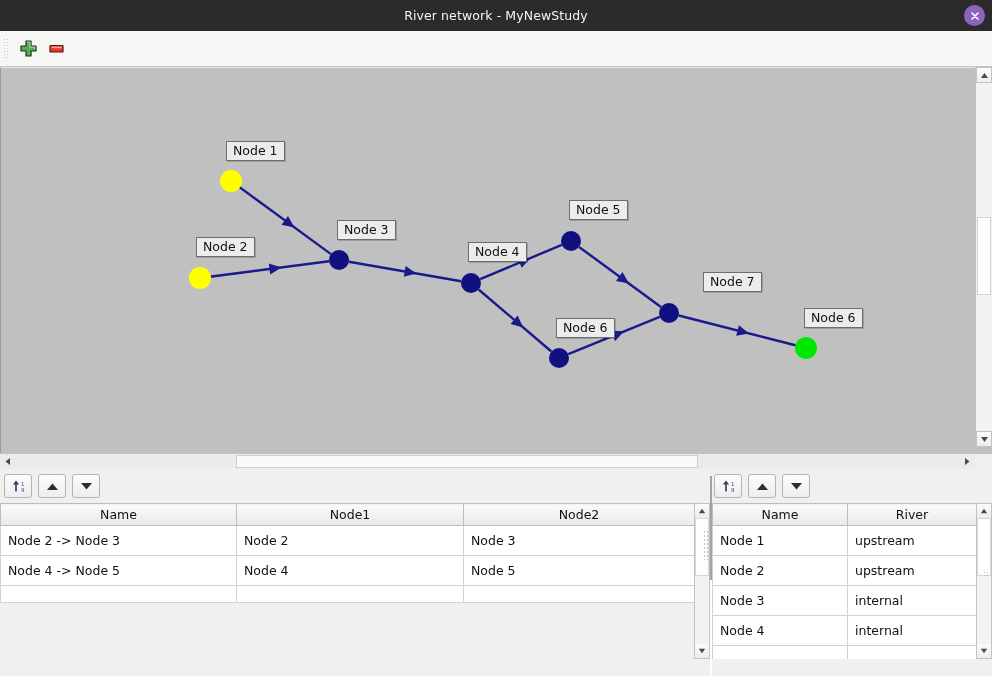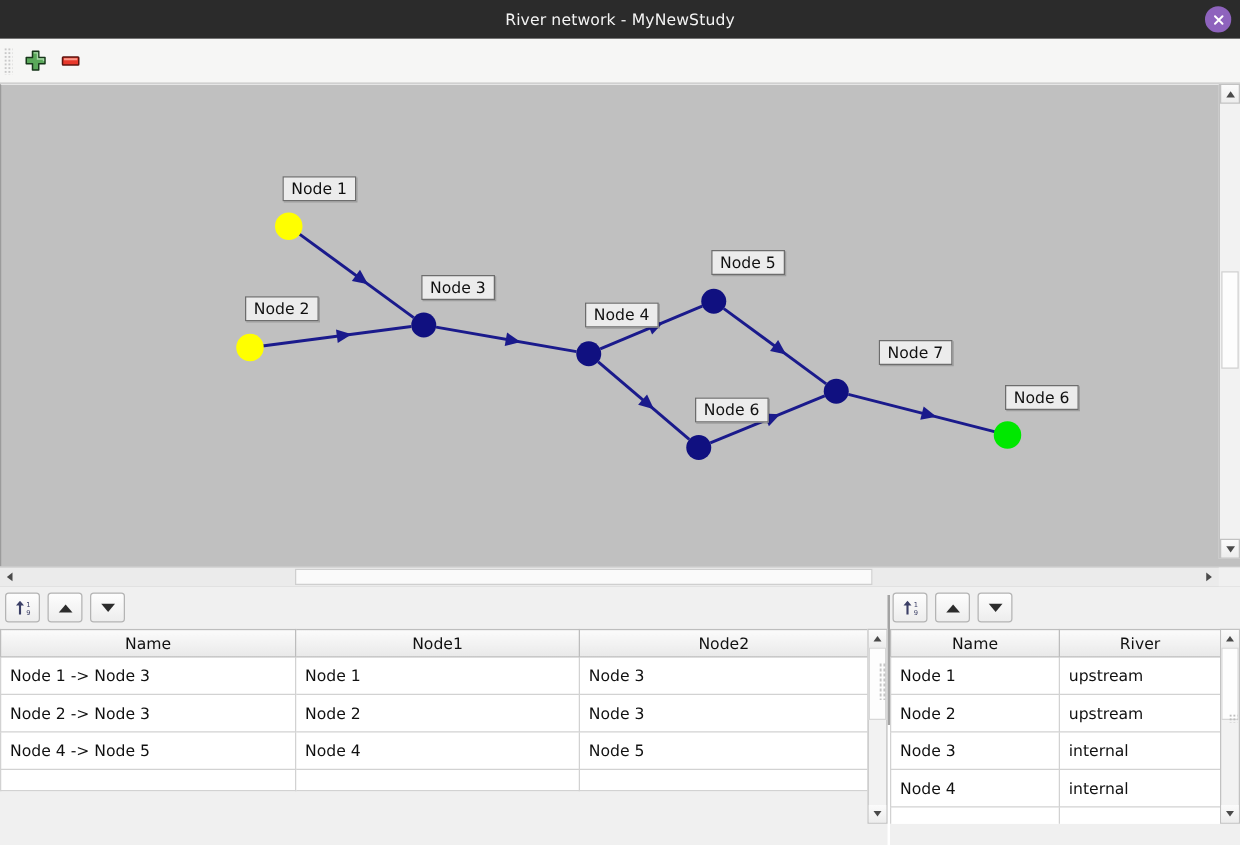--- a/index.html
+++ b/index.html
@@ -447,25 +447,20 @@
           </colgroup>
         <thead>
             <tr id="reaches-head">
               <th>Name</th>
               <th>Node1</th>
               <th>Node2</th>
             </tr>
           </thead>
         <tbody id="reaches-body">
             <tr>
-              <td>Node 1 -&gt; Node 3</td>
-              <td>Node 1</td>
-              <td>Node 3</td>
-            </tr>
-            <tr>
               <td>Node 2 -&gt; Node 3</td>
               <td>Node 2</td>
               <td>Node 3</td>
             </tr>
             <tr>
               <td>Node 4 -&gt; Node 5</td>
               <td>Node 4</td>
               <td>Node 5</td>
             </tr>
             <tr class="blank">

